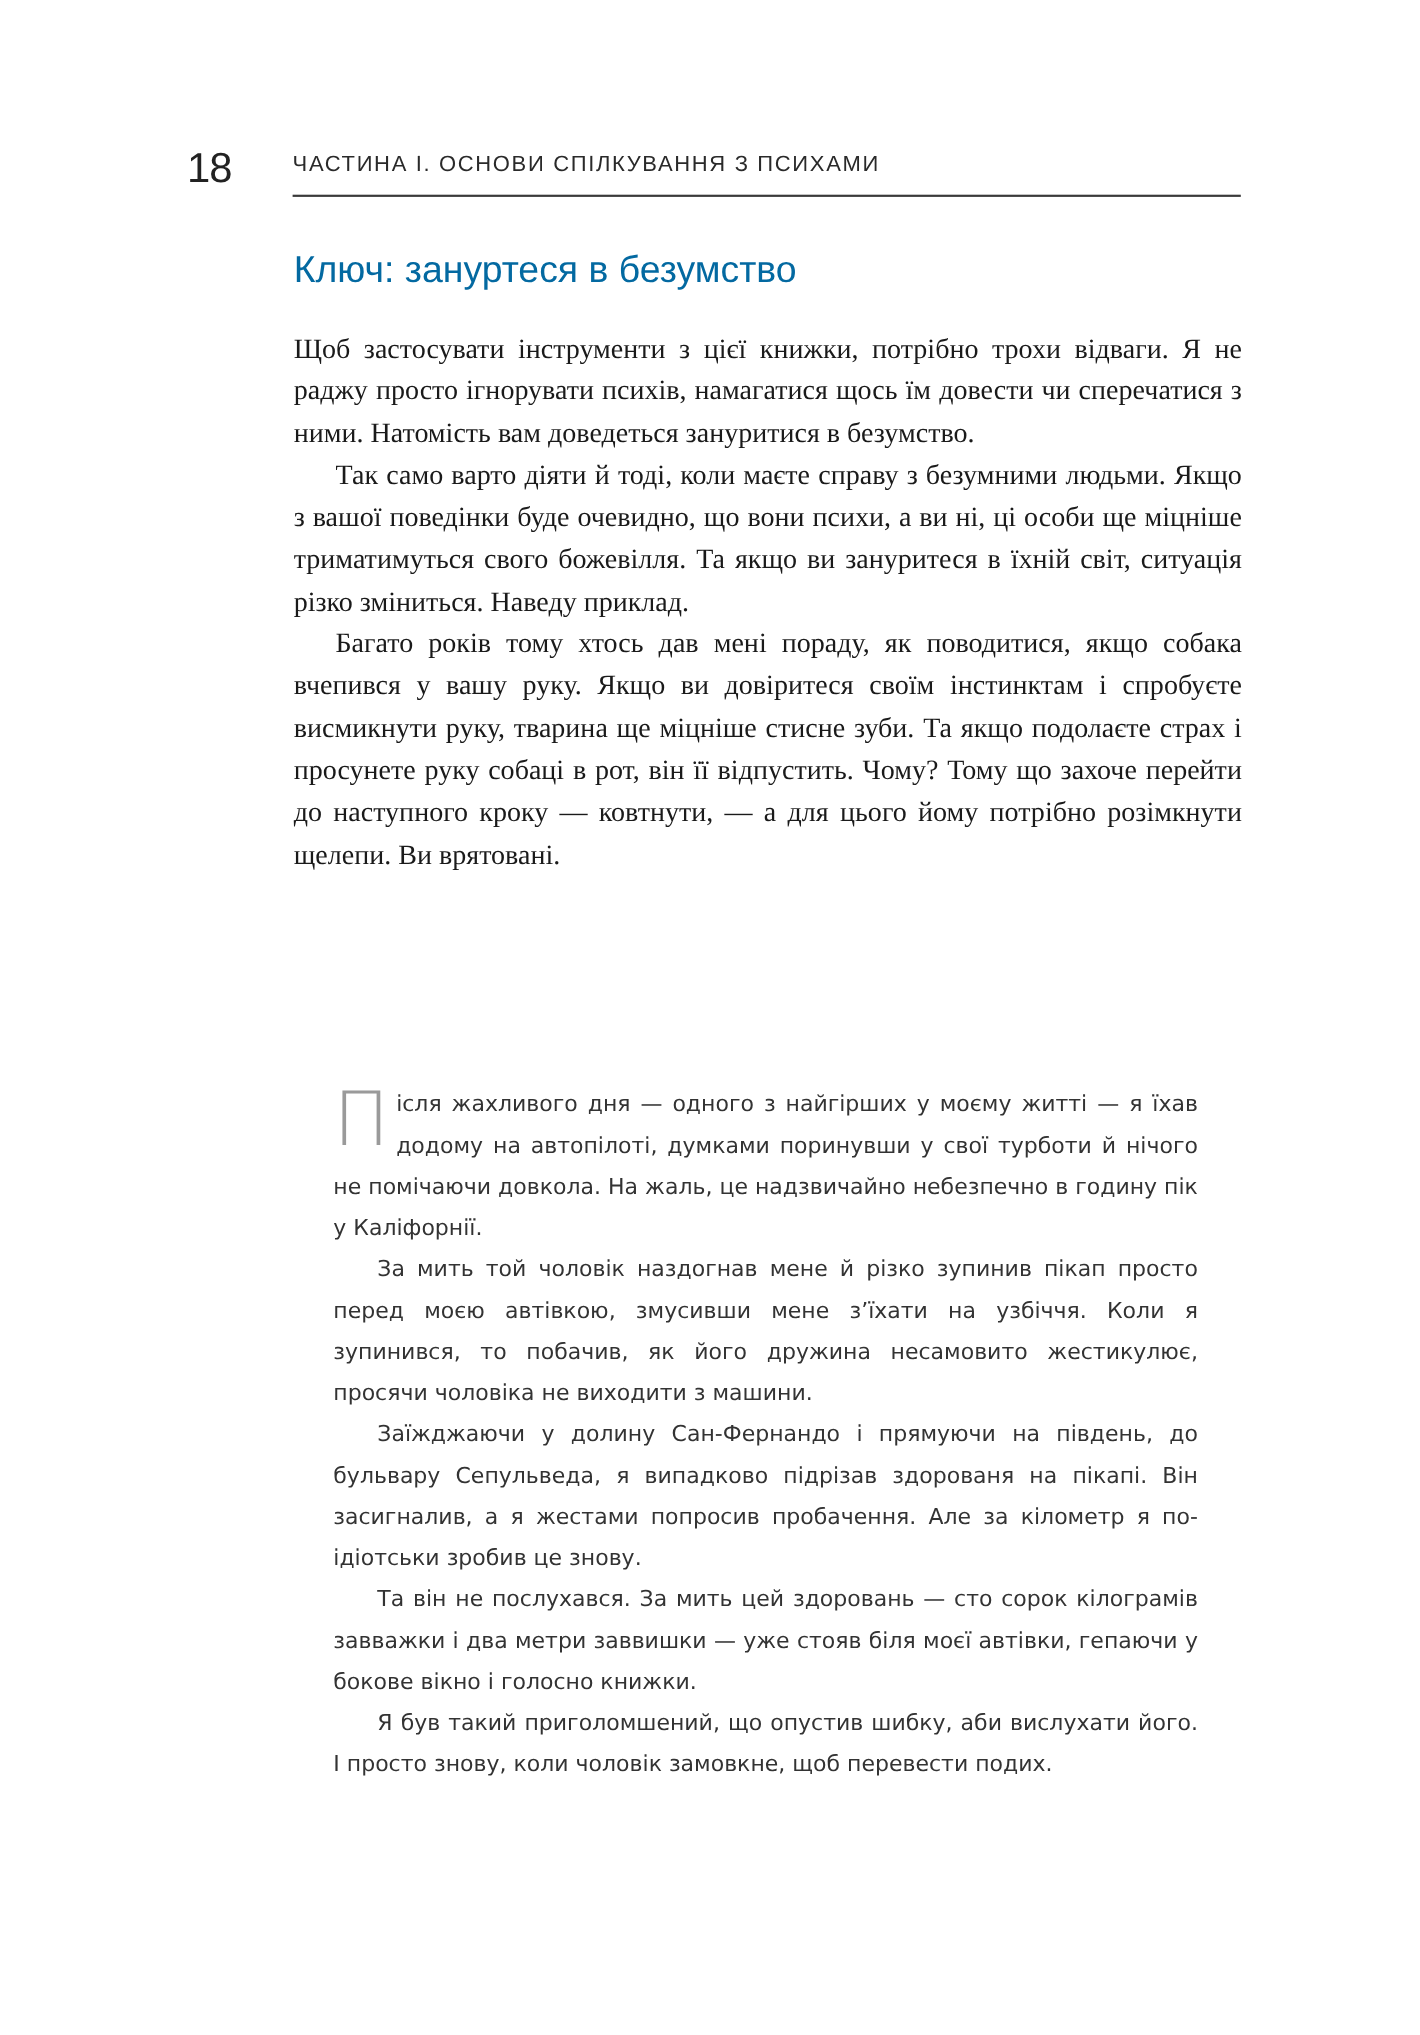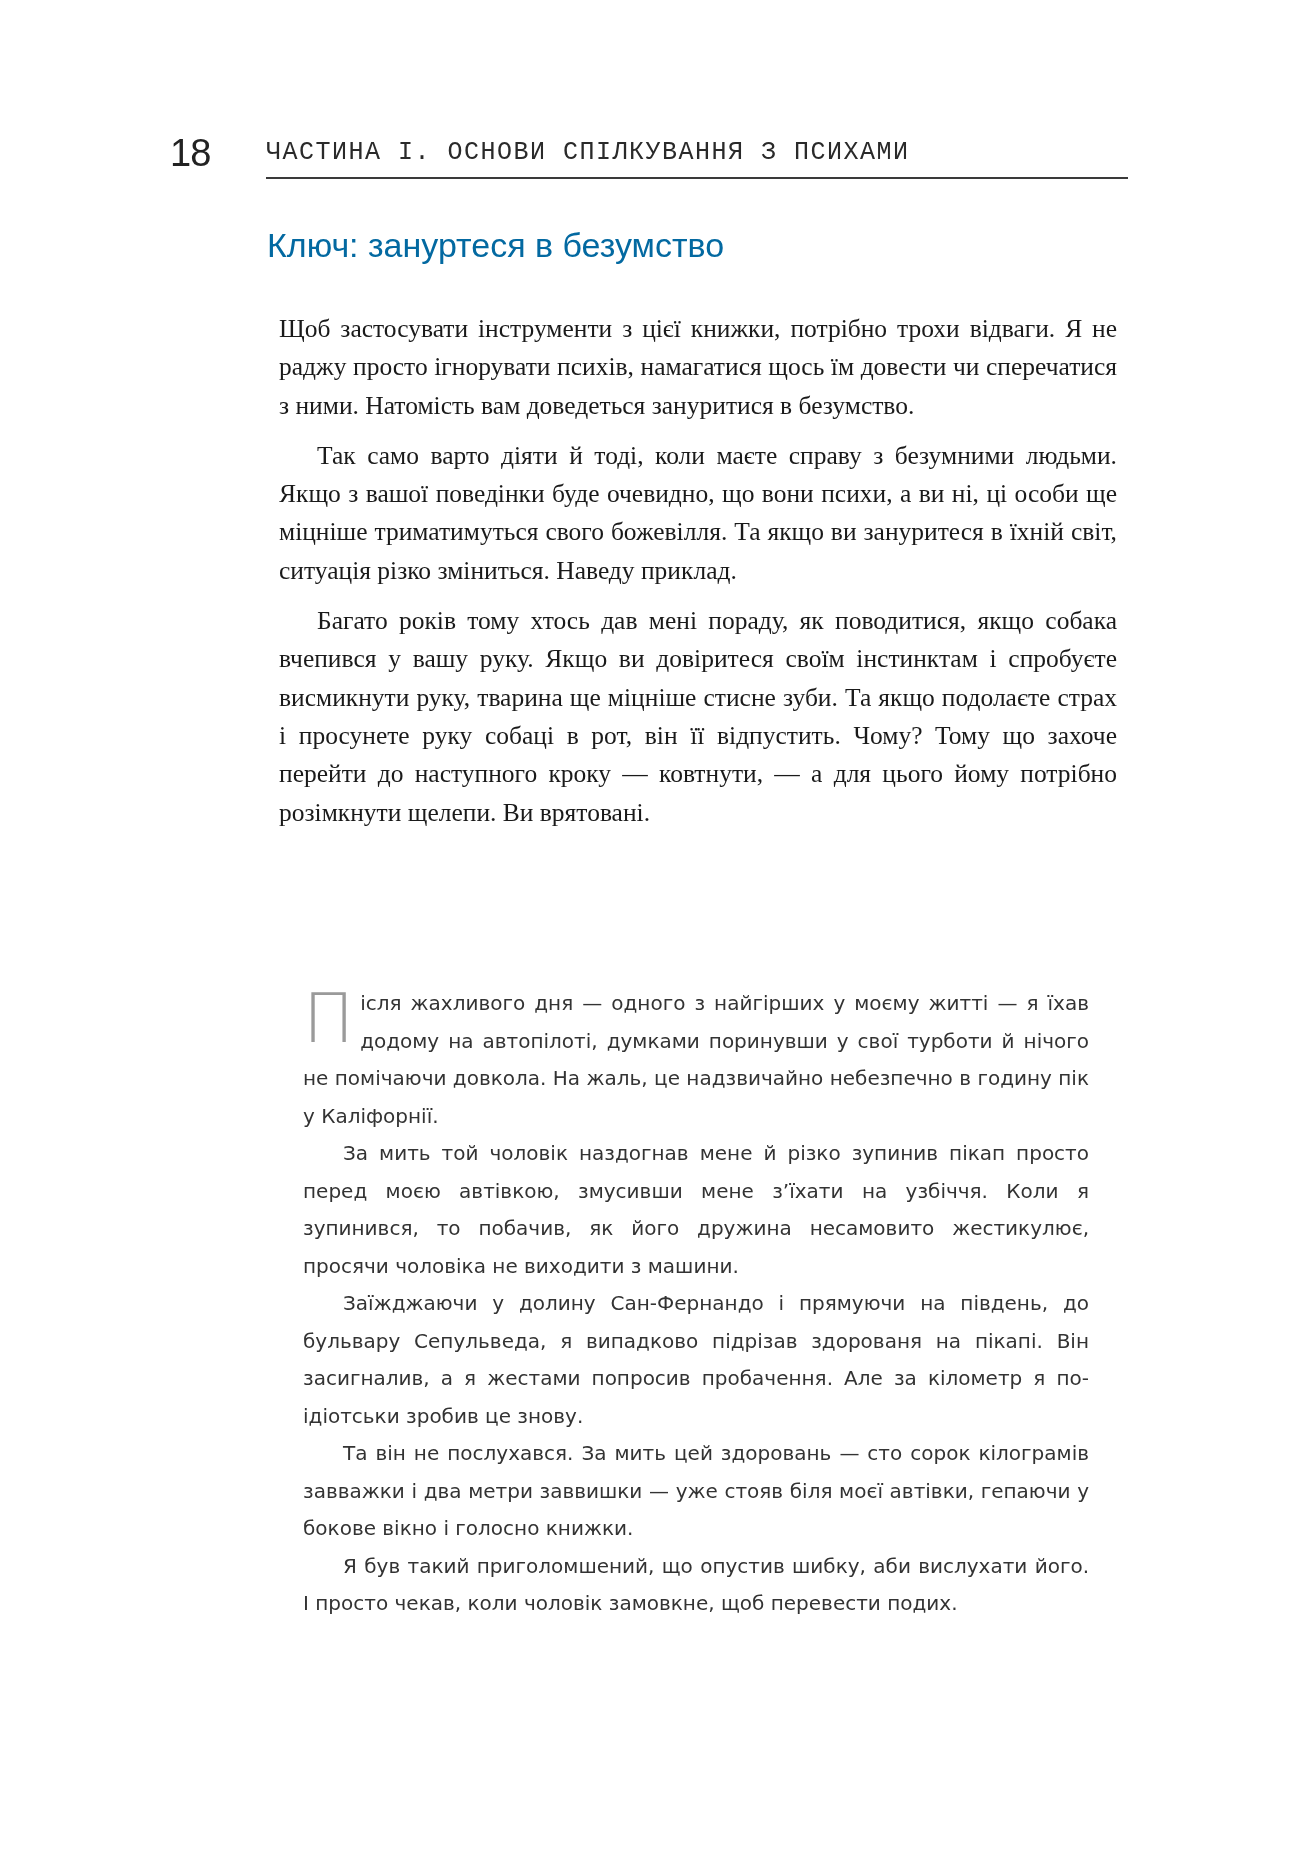--- a/index.html
+++ b/index.html
@@ -1,23 +1,23 @@
 <!DOCTYPE html>
 <html><head>
 <meta charset="utf-8">
 <style>
   html, body { margin:0; padding:0; background:#ffffff; }
   body { width:1291px; height:1850px; position:relative; overflow:hidden; color:#1e1e1e; }
   .running-head { position:absolute; left:170px; top:120px; width:960px; height:56px; }
   .page-num { position:absolute; left:0; top:0; font-family:"Liberation Sans", sans-serif; font-size:38px; color:#222; letter-spacing:-1px;margin-top:12px; }
-  .running-title { position:absolute; left:96px; top:18px; font-family:Liberation Mono, monospace; font-size:25px; letter-spacing:1.5px; color:#2a2a2a; }
+  .running-title { position:absolute; left:96px; top:18px; font-family:Liberation Sans, sans-serif; font-size:20px; letter-spacing:1.5px; color:#2a2a2a; }
   .rule { position:absolute; left:266px; top:177px; width:862px; height:2px; background:#3a3a3a; }
   .section-title { position:absolute; left:267px; top:226px; font-family:"Liberation Sans", sans-serif; font-size:34px; color:#0369a1; }
   .main-text { position:absolute; left:267px; top:298px; width:862px; font-family:"Liberation Serif", serif; font-size:25.5px; line-height:38.3px; color:#1a1a1a; text-align:justify; }
-  .main-text p { margin:12px; text-indent:38px; }
+  .main-text p { margin:0; text-indent:38px; }
   .main-text p.first { text-indent:0; }
   .story { position:absolute; left:303px; top:985px; width:786px; font-family:"DejaVu Sans", sans-serif; font-size:20px; line-height:37.5px; color:#333; text-align:justify; }
   .story p { margin:0; text-indent:40px; }
   .story p.first { text-indent:0; }
   .dropcap { float:left; font-family:"DejaVu Sans", sans-serif; font-size:68px; line-height:60px; color:#9a9a9a; margin:4px 6px 0 0; font-weight:300; }
 </style>
 </head>
 <body>
 
 <div class="running-head">
@@ -32,14 +32,14 @@
   <p class="first">Щоб застосувати інструменти з цієї книжки, потрібно трохи відваги. Я не раджу просто ігнорувати психів, намагатися щось їм довести чи сперечатися з ними. Натомість вам доведеться зануритися в безумство.</p>
   <p>Так само варто діяти й тоді, коли маєте справу з безумними людьми. Якщо з вашої поведінки буде очевидно, що вони психи, а ви ні, ці особи ще міцніше триматимуться свого божевілля. Та якщо ви зануритеся в їхній світ, ситуація різко зміниться. Наведу приклад.</p>
   <p>Багато років тому хтось дав мені пораду, як поводитися, якщо собака вчепився у вашу руку. Якщо ви довіритеся своїм інстинктам і спробуєте висмикнути руку, тварина ще міцніше стисне зуби. Та якщо подолаєте страх і просунете руку собаці в рот, він її відпустить. Чому? Тому що захоче перейти до наступного кроку — ковтнути, — а для цього йому потрібно розімкнути щелепи. Ви врятовані.</p>
 </div>
 
 <div class="story">
   <p class="first"><span class="dropcap">П</span><span>ісля жахливого дня — одного з найгірших у моєму житті — я їхав додому на автопілоті, думками поринувши у свої турботи й нічого не помічаючи довкола. На жаль, це надзвичайно небезпечно в годину пік у Каліфорнії.</span></p>
   <p>За мить той чоловік наздогнав мене й різко зупинив пікап просто перед моєю автівкою, змусивши мене з’їхати на узбіччя. Коли я зупинився, то побачив, як його дружина несамовито жестикулює, просячи чоловіка не виходити з машини.</p>
   <p>Заїжджаючи у долину Сан-Фернандо і прямуючи на південь, до бульвару Сепульведа, я випадково підрізав здорованя на пікапі. Він засигналив, а я жестами попросив пробачення. Але за кілометр я по-ідіотськи зробив це знову.</p>
   <p>Та він не послухався. За мить цей здоровань — сто сорок кілограмів завважки і два метри заввишки — уже стояв біля моєї автівки, гепаючи у бокове вікно і голосно книжки.</p>
-  <p>Я був такий приголомшений, що опустив шибку, аби вислухати його. І просто чекав, коли чоловік замовкне, щоб перевести подих.</p>
+  <p>Я був такий приголомшений, що опустив шибку, аби вислухати його. І просто знову, коли чоловік замовкне, щоб перевести подих.</p>
 </div>
 
 </body></html>

